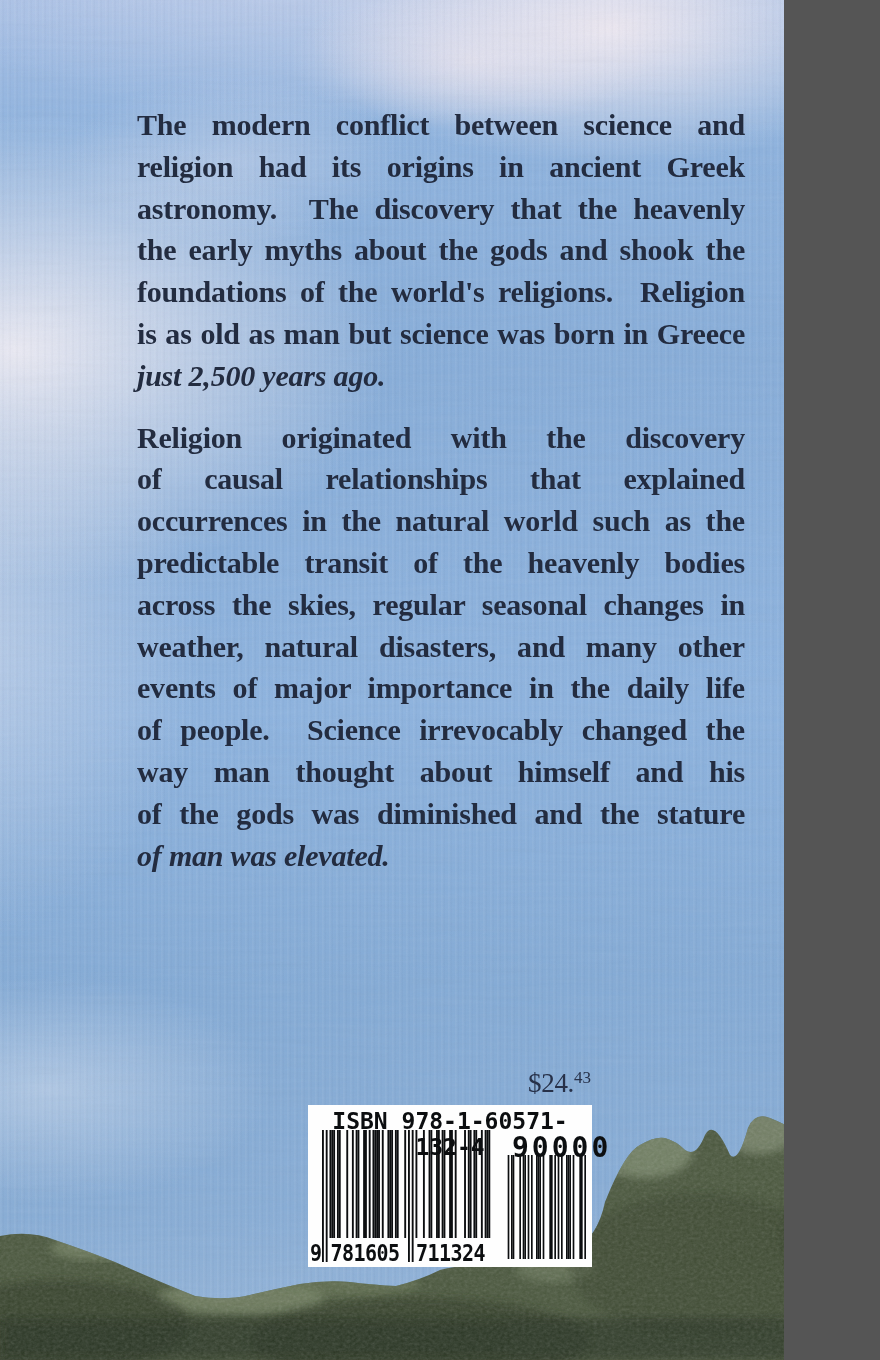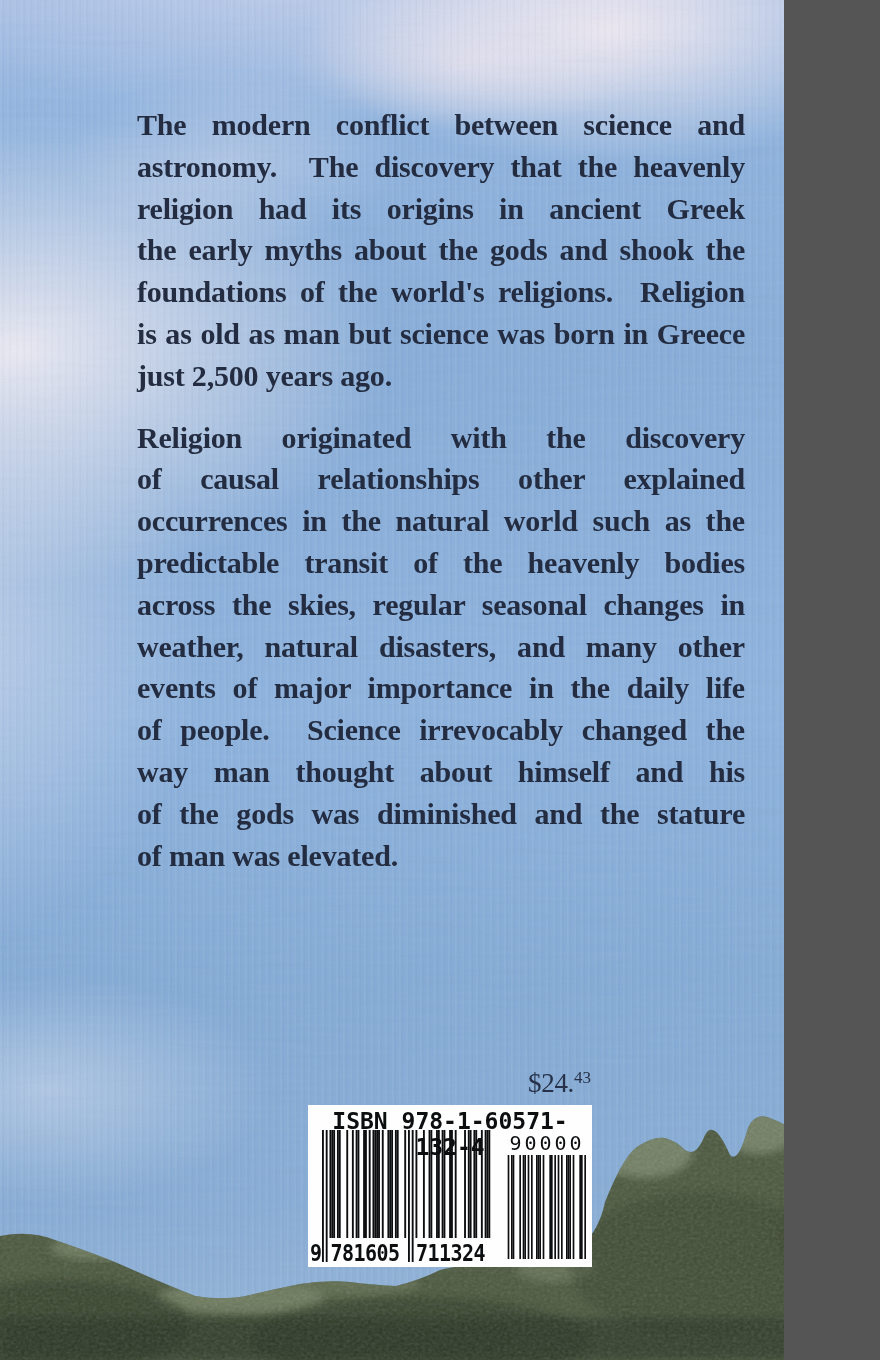--- a/index.html
+++ b/index.html
@@ -28,43 +28,43 @@
   .grain-overlay{position:absolute;inset:0;pointer-events:none;}
   
   .blurb{
     position:absolute;left:137px;top:104px;width:608px;
     color:#232c40;font-weight:700;font-size:30px;letter-spacing:-.2px;
   }
   .blurb .line{
     height:41.8px;line-height:41.8px;white-space:nowrap;
     text-align:justify;text-align-last:justify;text-justify:inter-word;
   }
-  .blurb .line-last{text-align-last:left;}
+  .blurb .line-last{text-align-last:left;font-style:italic;}
   .para-gap{height:20px;}
   
   .price{position:absolute;left:528px;top:1068px;color:#273149;font-weight:400;
          font-size:27px;letter-spacing:-.3px;}
   .price sup{font-size:17px;vertical-align:9px;letter-spacing:0;}
   
   .barcode-panel{
     position:absolute;left:308px;top:1105px;width:284px;height:162px;
     background:#fefefe;z-index:3;
     font-family:"DejaVu Sans Mono","Liberation Mono",monospace;color:#0c0e10;
   }
   .isbn{position:absolute;left:0;top:3px;width:100%;text-align:center;
         font-size:23px;font-weight:700;letter-spacing:0;}
   .ean13{position:absolute;left:14px;top:25px;width:172px;height:132px;}
   .ean5{position:absolute;left:198px;top:50px;width:80px;height:104px;}
   .main-digits span{position:absolute;top:134px;font-size:20px;font-weight:700;
         transform:scaleY(1.18);transform-origin:top;}
   .d-lead{left:2px;}
   .d-left{left:20px;width:74px;text-align:center;letter-spacing:-.5px;}
   .d-right{left:105px;width:75px;text-align:center;letter-spacing:-.5px;}
-  .addon-label{position:absolute;left:196px;top:26px;width:86px;text-align:center;
-        font-size:20px;font-weight:400;letter-spacing:3px;}
+  .addon-label{position:absolute;left:204px;top:26px;width:86px;text-align:center;
+        font-size:28px;font-weight:700;letter-spacing:3px;}
   
   .trees{position:absolute;left:0;top:1090px;width:880px;height:270px;z-index:2;}
 </style>
 </head>
 <body>
 
 <div class="cover">
 
   <div class="sky"></div>
 
@@ -79,31 +79,31 @@
         <feColorMatrix type="saturate" values="0"></feColorMatrix>
       </filter>
     </defs>
     <rect width="880" height="1360" filter="url(#skyGrain)" opacity="0.055"></rect>
     <rect width="880" height="1360" filter="url(#fineGrain)" opacity="0.035"></rect>
   </svg>
 
   <div class="blurb">
     <div class="para">
         <div class="line">The modern conflict between science and</div>
+        <div class="line">religion had its origins in ancient Greek</div>
         <div class="line">astronomy.&nbsp; The discovery that the heavenly</div>
-        <div class="line">religion had its origins in ancient Greek</div>
         <div class="line">the early myths about the gods and shook the</div>
         <div class="line">foundations of the world's religions.&nbsp; Religion</div>
         <div class="line">is as old as man but science was born in Greece</div>
         <div class="line line-last">just 2,500 years ago.</div>
       </div>
     <div class="para-gap"></div>
     <div class="para">
         <div class="line">Religion originated with the discovery</div>
-        <div class="line">of causal relationships other explained</div>
+        <div class="line">of causal relationships that explained</div>
         <div class="line">occurrences in the natural world such as the</div>
         <div class="line">predictable transit of the heavenly bodies</div>
         <div class="line">across the skies, regular seasonal changes in</div>
         <div class="line">weather, natural disasters, and many other</div>
         <div class="line">events of major importance in the daily life</div>
         <div class="line">of people.&nbsp; Science irrevocably changed the</div>
         <div class="line">way man thought about himself and his</div>
         <div class="line">of the gods was diminished and the stature</div>
         <div class="line line-last">of man was elevated.</div>
       </div>

